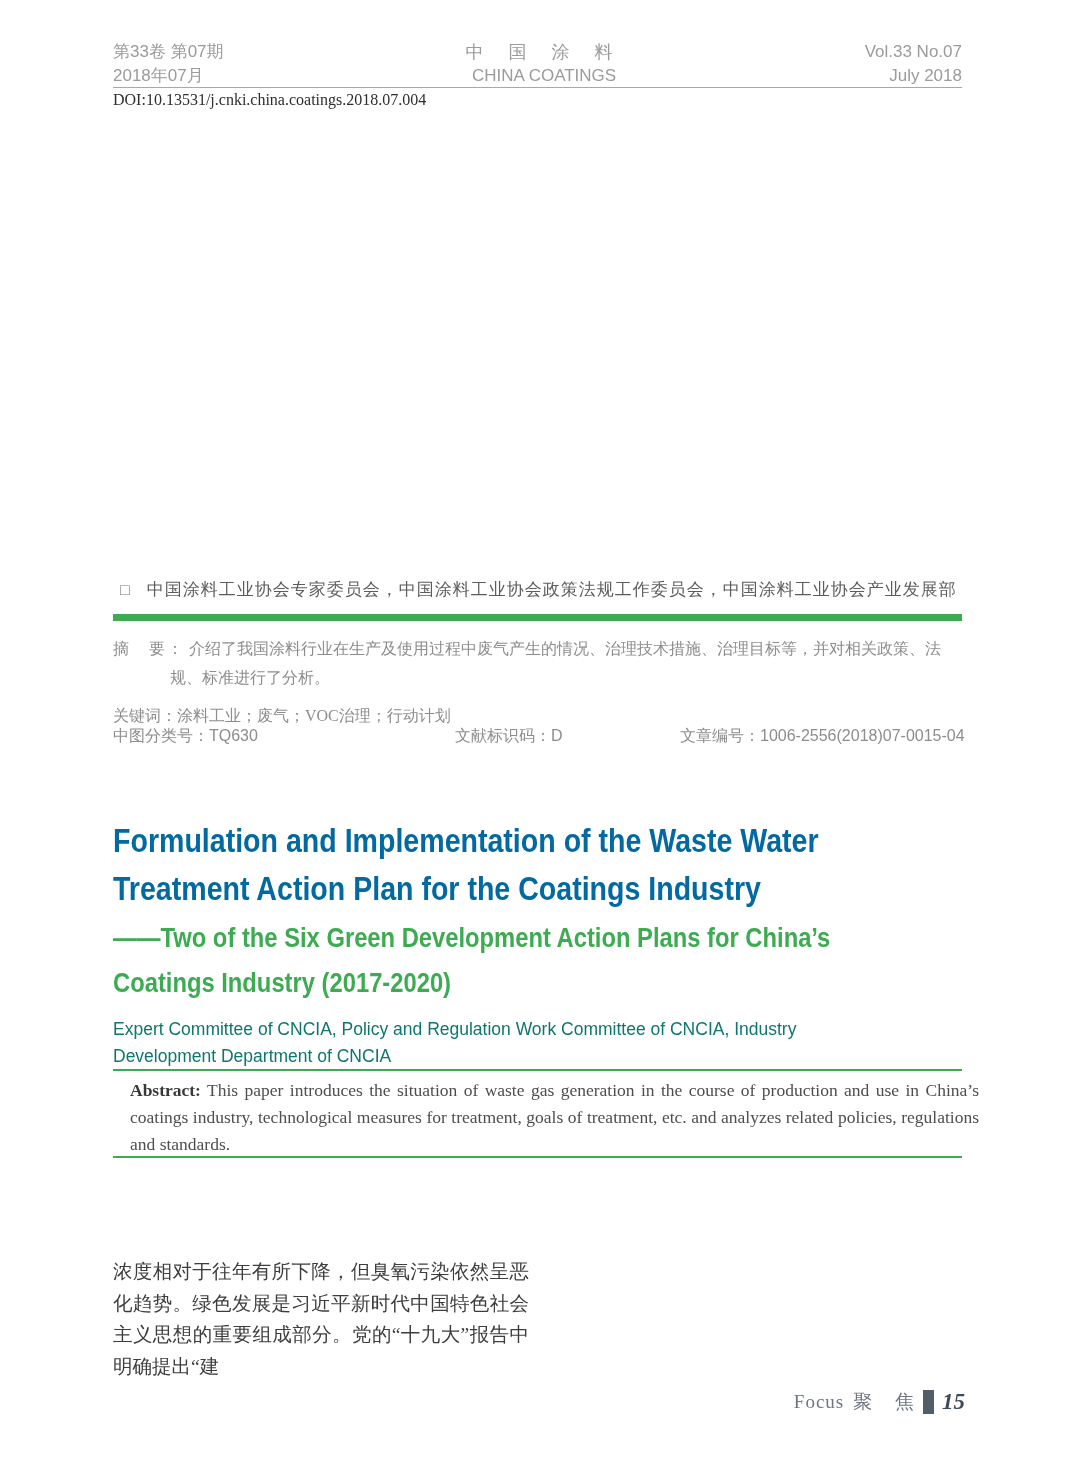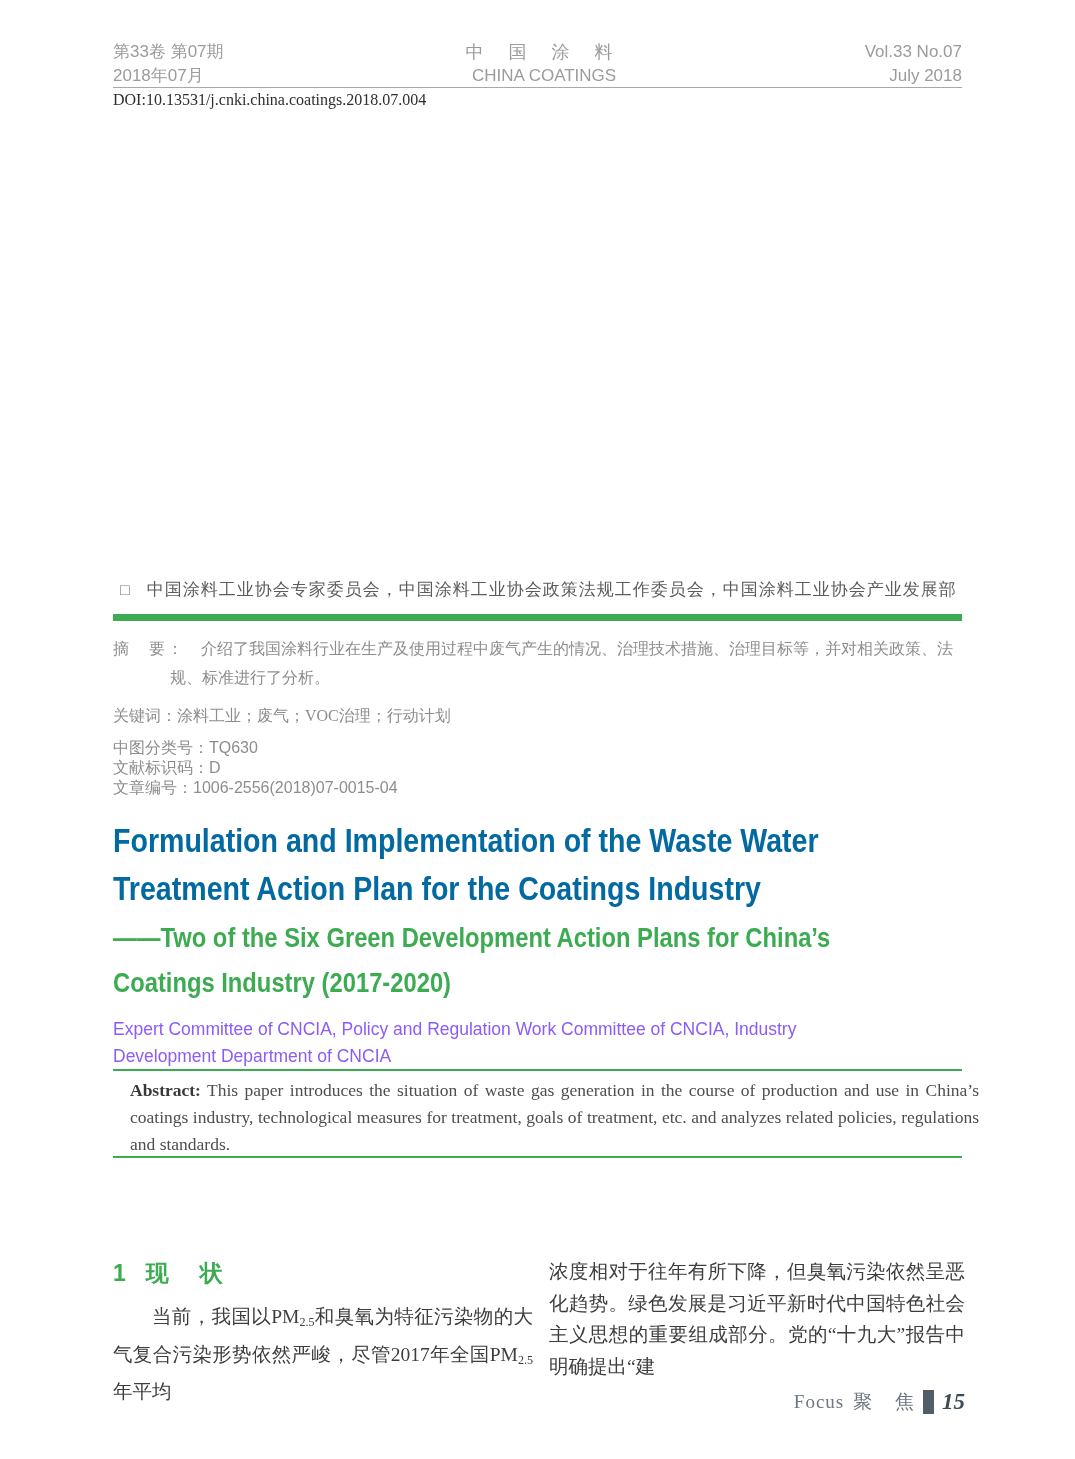--- a/index.html
+++ b/index.html
@@ -27,33 +27,33 @@
 
   
   .affiliation { position:absolute; top:578px; left:120px; font-size:17px; color:#5c5c5c; letter-spacing:1px; }
   .affiliation .marker { color:#7a7a7a; margin-right:16px; font-size:16px; }
 
   .green-bar { position:absolute; top:614px; left:113px; width:849px; height:7px; background:#3cab51; }
 
   
   .cn-meta { position:absolute; top:634px; left:113px; width:852px; color:#8d8d8d; font-size:16px; }
   .cn-abstract { line-height:29px; padding-left:57px; text-indent:-57px; }
-  .cn-abstract .lbl { letter-spacing:2px; margin-right:16px;text-align:right; }
+  .cn-abstract .lbl { letter-spacing:2px; margin-right:4px;text-align:right; }
   .cn-keywords { margin-top:14px; line-height:20px;font-family:Liberation Serif, serif; }
-  .cn-class-row { margin-top:12px; display:flex; line-height:20px;flex-direction:column; }
+  .cn-class-row { display:flex; line-height:20px; }
   .cn-class-row .c1 { width:342px; }
   .cn-class-row .c2 { width:225px; }
 
   
   .en-title { position:absolute; top:816px; left:113px; color:#0369a1; font-weight:bold; }
   .en-title .line { font-size:34px; line-height:48px; transform:scaleX(0.84); transform-origin:left; white-space:nowrap; }
   .en-subtitle { position:absolute; top:916px; left:113px; color:#3cab51; font-weight:bold; }
   .en-subtitle .line { font-size:27px; line-height:45px; transform:scaleX(0.88); transform-origin:left; white-space:nowrap; }
 
-  .en-authors { position:absolute; top:1016px; left:113px; width:790px; color:#8b5cf6; font-size:17.5px; line-height:27px; }
+  .en-authors { position:absolute; top:1016px; left:113px; width:790px; color:#0f766e; font-size:17.5px; line-height:27px; }
 
   .green-line { position:absolute; left:113px; width:849px; height:2px; background:#3cab51; }
   .gl-1 { top:1069px; }
   .gl-2 { top:1156px; }
 
   
   .en-abstract { position:absolute; top:1077px; left:130px; width:849px; font-family:"Liberation Serif", serif; font-size:17.5px; line-height:27px; color:#4e4e4e; text-align:justify; }
   .en-abstract b { color:#383838; }
 
   
@@ -136,26 +136,20 @@
 
   <div class="green-line gl-1"></div>
 
   <div class="en-abstract">
     <p><b>Abstract:</b><span> This paper introduces the situation of waste gas generation in the course of production and use in China’s coatings industry, technological measures for treatment, goals of treatment, etc. and analyzes related policies, regulations and standards.</span></p>
   </div>
 
   <div class="green-line gl-2"></div>
 
   <div class="body-cols">
-    <div class="col-left">
-      <h2 class="section-heading">
-        <span class="num">1</span><span class="ttl">现　状</span>
-      </h2>
-      <p class="indent"><span>当前，我国以PM</span><span class="sub">2.5</span><span>和臭氧为特征污染物的大气复合污染形势依然严峻，尽管2017年全国PM</span><span class="sub">2.5</span><span>年平均</span></p>
-    </div>
     <div class="col-right">
       <p>浓度相对于往年有所下降，但臭氧污染依然呈恶化趋势。绿色发展是习近平新时代中国特色社会主义思想的重要组成部分。党的“十九大”报告中明确提出“建</p>
     </div>
   </div>
 
   <div class="footer">
     <span class="focus-en">Focus</span>
     <span class="focus-cn">聚 焦</span>
     <span class="page-bar"></span>
     <span class="page-num">15</span>

